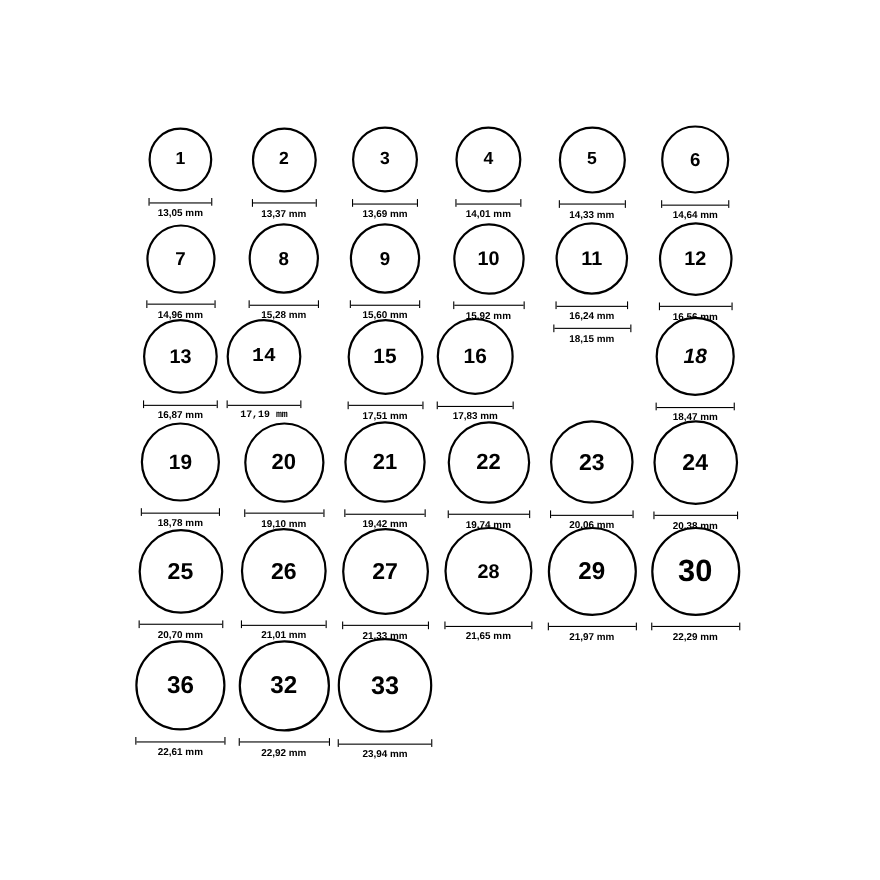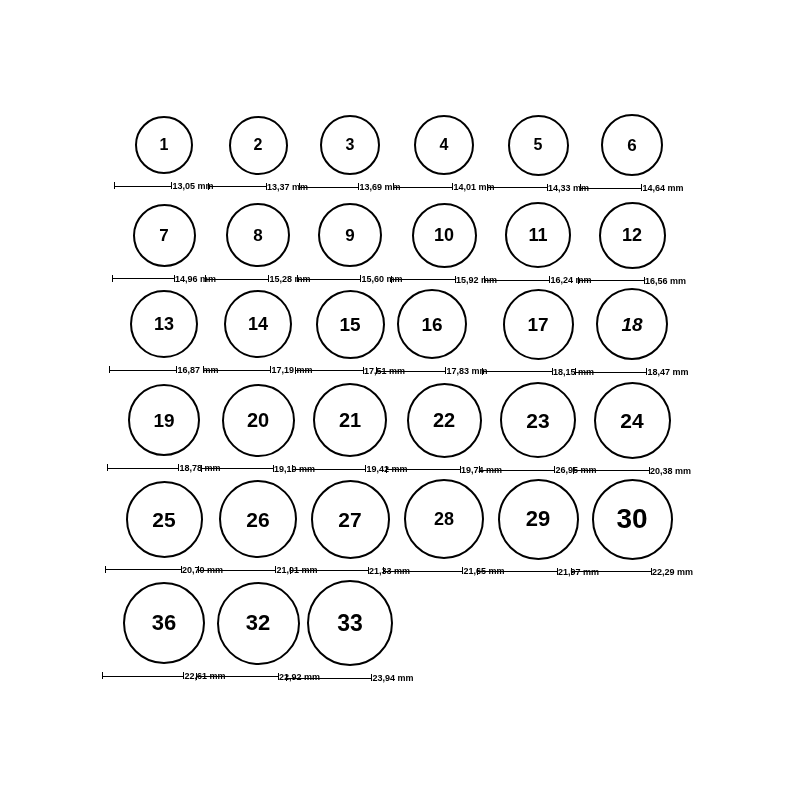--- a/index.html
+++ b/index.html
@@ -44,21 +44,21 @@
   .ring-label {
     font-weight: bold;
     color: #000000;
     line-height: 1;
     letter-spacing: 0px;
   }
   .dim {
     position: relative;
     margin-top: 6px;
     display: flex;
-    flex-direction: row;
+    flex-direction: column;
     align-items: center;
   }
   .dim-line {
     position: relative;
     height: 7px;
     box-sizing: border-box;
     border-left: 1px solid #000000;
     border-right: 1px solid #000000;
   }
   .dim-line::before {
@@ -193,21 +193,21 @@
       </div>
       <div class="cell" style="left: 104px; top: 290px; width: 120px;">
         <div class="ring" style="width: 68px; height: 68px;">
           <div class="ring-label" style="font-size: 18px;">13</div>
         </div>
         <div class="dim">
           <div class="dim-line" style="width: 68px;"></div>
           <div class="dim-text">16,87 mm</div>
         </div>
       </div>
-      <div class="cell" style="left: 198px; top: 290px; width: 120px;">
+      <div class="cell" style="left: 180px; top: 290px; width: 120px; font-family: Liberation Mono, monospace;">
         <div class="ring" style="width: 68px; height: 68px;">
           <div class="ring-label" style="font-size: 18px;">14</div>
         </div>
         <div class="dim">
           <div class="dim-line" style="width: 68px;"></div>
           <div class="dim-text">17,19 mm</div>
         </div>
       </div>
       <div class="cell" style="left: 290px; top: 289.5px; width: 120px;">
         <div class="ring" style="width: 69px; height: 69px;">
@@ -221,23 +221,20 @@
       <div class="cell" style="left: 372px; top: 289px; width: 120px;">
         <div class="ring" style="width: 70px; height: 70px;">
           <div class="ring-label" style="font-size: 19px;">16</div>
         </div>
         <div class="dim">
           <div class="dim-line" style="width: 70px;"></div>
           <div class="dim-text">17,83 mm</div>
         </div>
       </div>
       <div class="cell" style="left: 478px; top: 288.5px; width: 120px;">
-        <div class="ring" style="width: 71px; height: 71px;">
-          <div class="ring-label" style="font-size: 19px;">17</div>
-        </div>
         <div class="dim">
           <div class="dim-line" style="width: 71px;"></div>
           <div class="dim-text">18,15 mm</div>
         </div>
       </div>
       <div class="cell" style="left: 572px; top: 288px; width: 120px;">
         <div class="ring" style="width: 72px; height: 72px;">
           <div class="ring-label" style="font-size: 19px; font-style: italic;">18</div>
         </div>
         <div class="dim">
@@ -280,21 +277,21 @@
           <div class="dim-line" style="width: 75px;"></div>
           <div class="dim-text">19,74 mm</div>
         </div>
       </div>
       <div class="cell" style="left: 478px; top: 382px; width: 120px;">
         <div class="ring" style="width: 76px; height: 76px;">
           <div class="ring-label" style="font-size: 21px;">23</div>
         </div>
         <div class="dim">
           <div class="dim-line" style="width: 76px;"></div>
-          <div class="dim-text">26,95 mm</div>
+          <div class="dim-text">20,06 mm</div>
         </div>
       </div>
       <div class="cell" style="left: 572px; top: 381.5px; width: 120px;">
         <div class="ring" style="width: 77px; height: 77px;">
           <div class="ring-label" style="font-size: 21px;">24</div>
         </div>
         <div class="dim">
           <div class="dim-line" style="width: 77px;"></div>
           <div class="dim-text">20,38 mm</div>
         </div>

